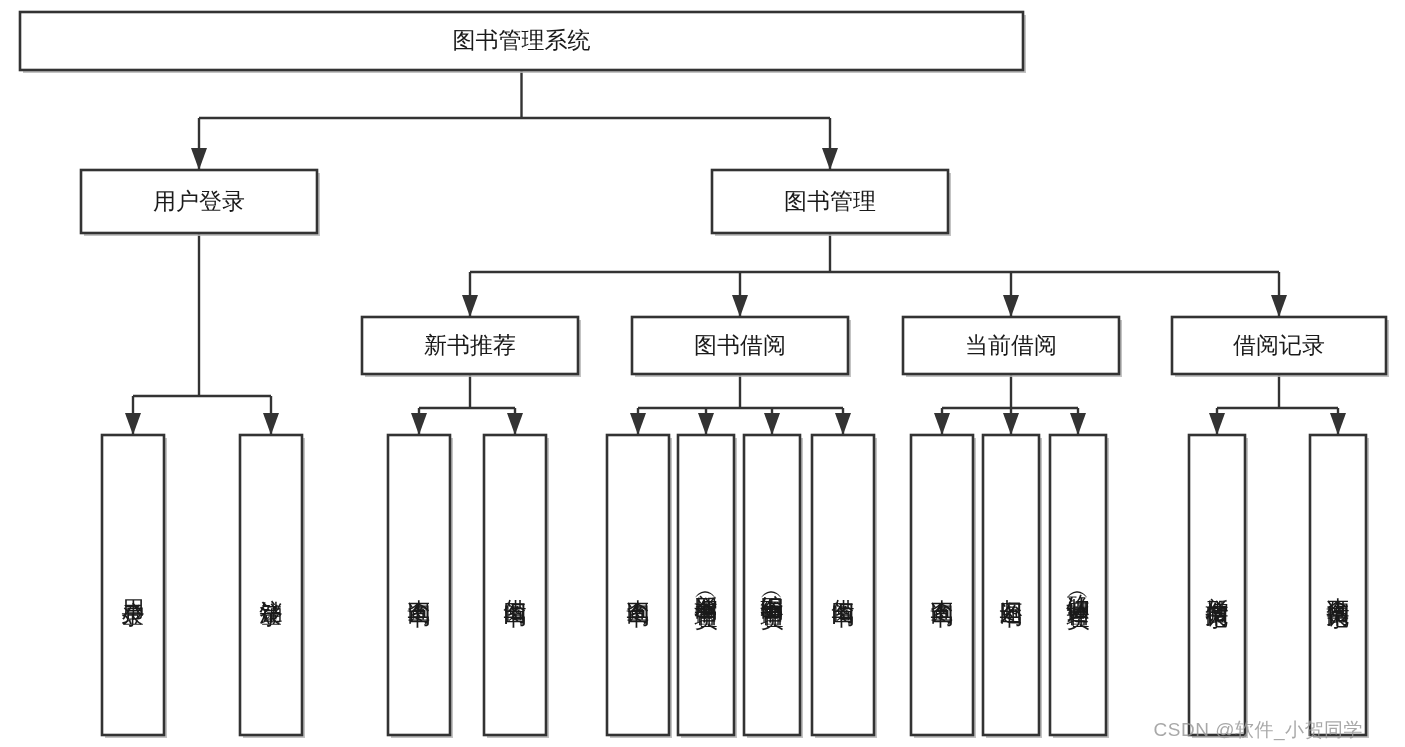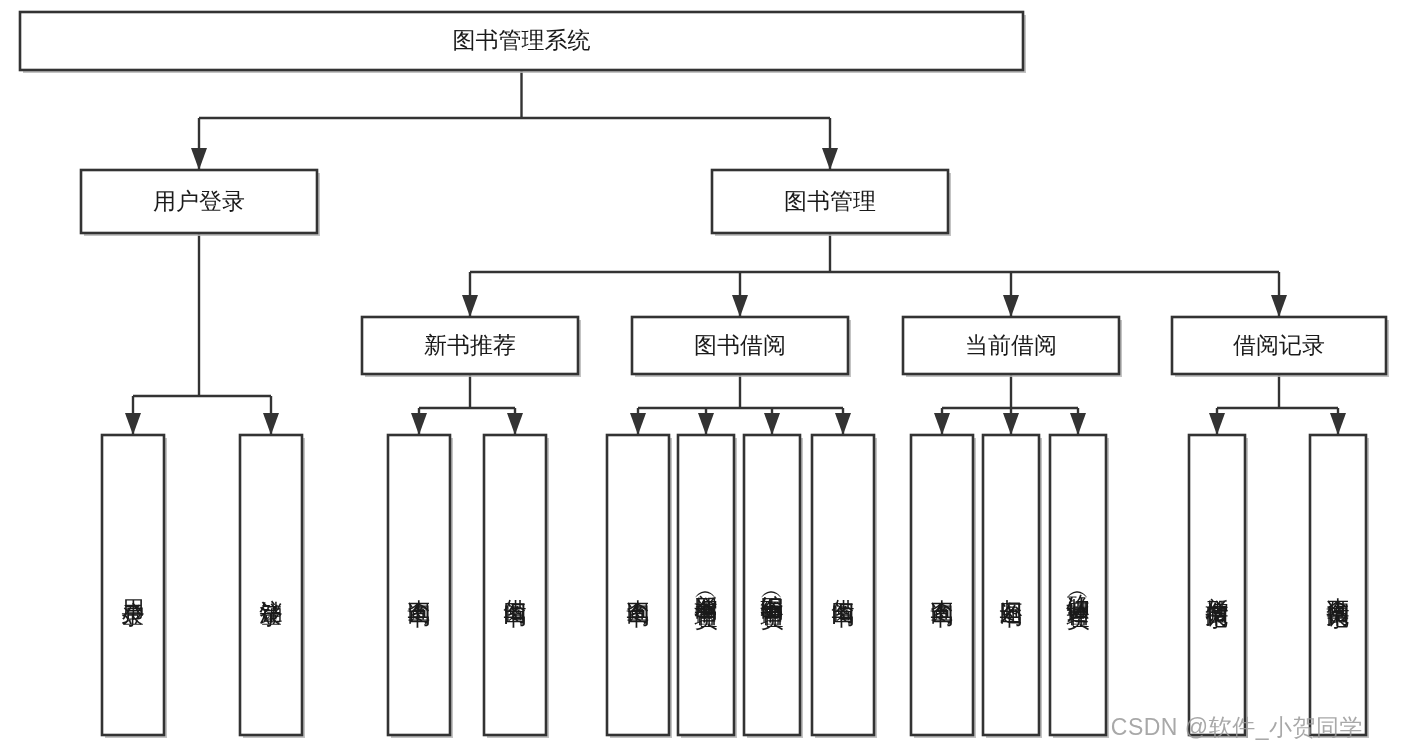--- a/index.html
+++ b/index.html
@@ -65,21 +65,21 @@
     letter-spacing: 2px;
     white-space: nowrap;
     text-align: center;
     pointer-events: none;
   }
   .watermark {
     position: absolute;
     right: 16px;
     bottom: 4px;
     font-family: "Liberation Sans", "DejaVu Sans", sans-serif;
-    font-size: 23px;
+    font-size: 19px;
     color: #9a9a9a;
     opacity: 0.85;
     white-space: nowrap;
     letter-spacing: 0.5px;
   }
 </style>
 </head>
 <body>
 
 <div id="diagram-root">

